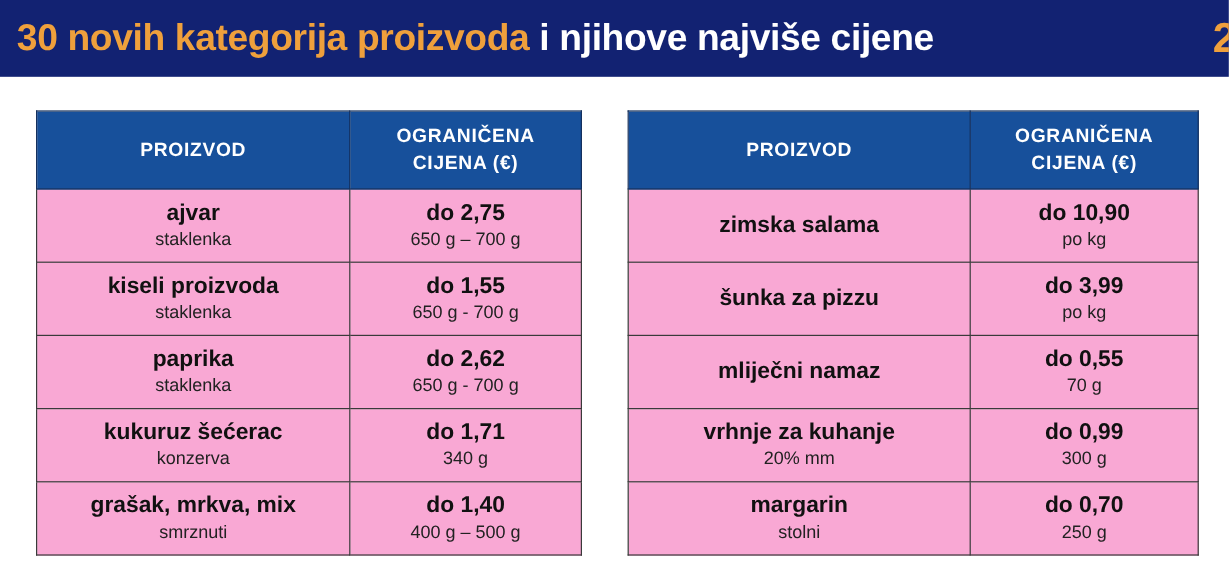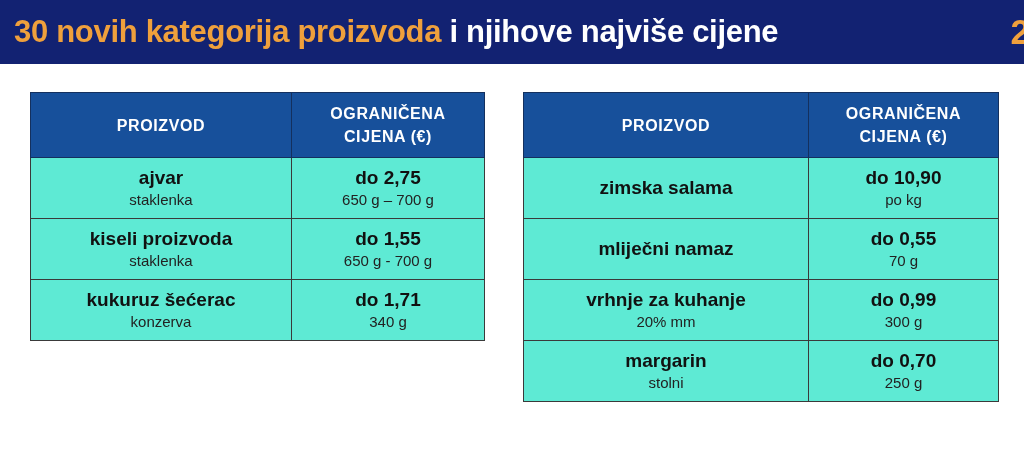--- a/index.html
+++ b/index.html
@@ -85,21 +85,21 @@
     height: 64px;
     line-height: 23px;
   }
   .table-left  col.c-prod  { width: 261px; }
   .table-left  col.c-price { width: 193px; }
   .table-right col.c-prod  { width: 285px; }
   .table-right col.c-price { width: 190px; }
 
   table.price-table tbody td {
     height: 60px;
-    background: #5eead4;
+    background: #f9a8d4;
   }
   .cell {
     display: flex;
     flex-direction: column;
     align-items: center;
     justify-content: center;
     height: 60px;
     line-height: 1.12;
   }
   .cell .main {
@@ -172,28 +172,56 @@
           <td>
               <div class="cell">
             <span class="main">do 1,55</span>
             <span class="sub">650 g - 700 g</span>
           </div>
             </td>
         </tr>
         <tr>
           <td>
               <div class="cell">
+            <span class="main">paprika</span>
+            <span class="sub">staklenka</span>
+          </div>
+            </td>
+          <td>
+              <div class="cell">
+            <span class="main">do 2,62</span>
+            <span class="sub">650 g - 700 g</span>
+          </div>
+            </td>
+        </tr>
+        <tr>
+          <td>
+              <div class="cell">
             <span class="main">kukuruz šećerac</span>
             <span class="sub">konzerva</span>
           </div>
             </td>
           <td>
               <div class="cell">
             <span class="main">do 1,71</span>
             <span class="sub">340 g</span>
+          </div>
+            </td>
+        </tr>
+        <tr>
+          <td>
+              <div class="cell">
+            <span class="main">grašak, mrkva, mix</span>
+            <span class="sub">smrznuti</span>
+          </div>
+            </td>
+          <td>
+              <div class="cell">
+            <span class="main">do 1,40</span>
+            <span class="sub">400 g – 500 g</span>
           </div>
             </td>
         </tr>
       </tbody>
     </table>
   </div>
 
   <div class="table-wrap table-right">
     <table class="price-table">
       <colgroup>
@@ -221,20 +249,33 @@
           <td>
               <div class="cell">
             <span class="main">do 10,90</span>
             <span class="sub">po kg</span>
           </div>
             </td>
         </tr>
         <tr>
           <td>
               <div class="cell no-sub">
+            <span class="main">šunka za pizzu</span>
+          </div>
+            </td>
+          <td>
+              <div class="cell">
+            <span class="main">do 3,99</span>
+            <span class="sub">po kg</span>
+          </div>
+            </td>
+        </tr>
+        <tr>
+          <td>
+              <div class="cell no-sub">
             <span class="main">mliječni namaz</span>
           </div>
             </td>
           <td>
               <div class="cell">
             <span class="main">do 0,55</span>
             <span class="sub">70 g</span>
           </div>
             </td>
         </tr>

